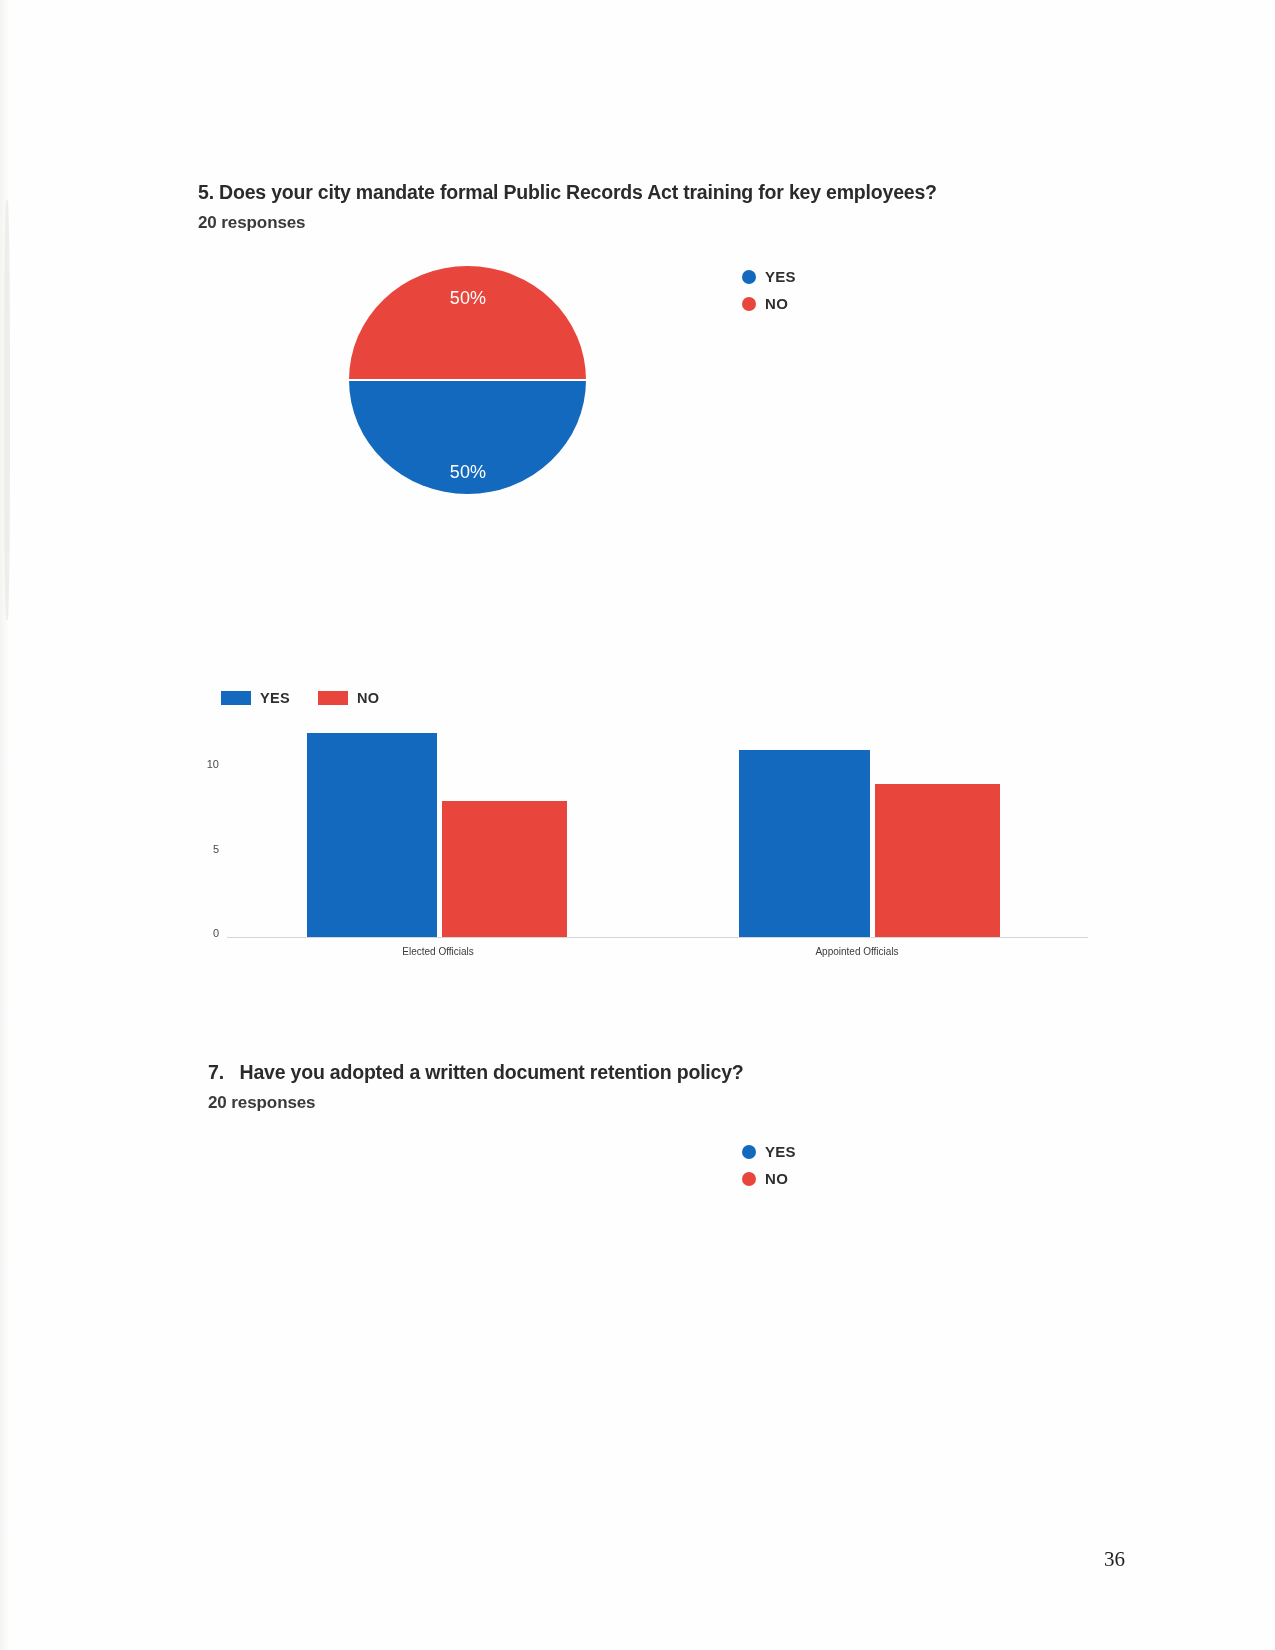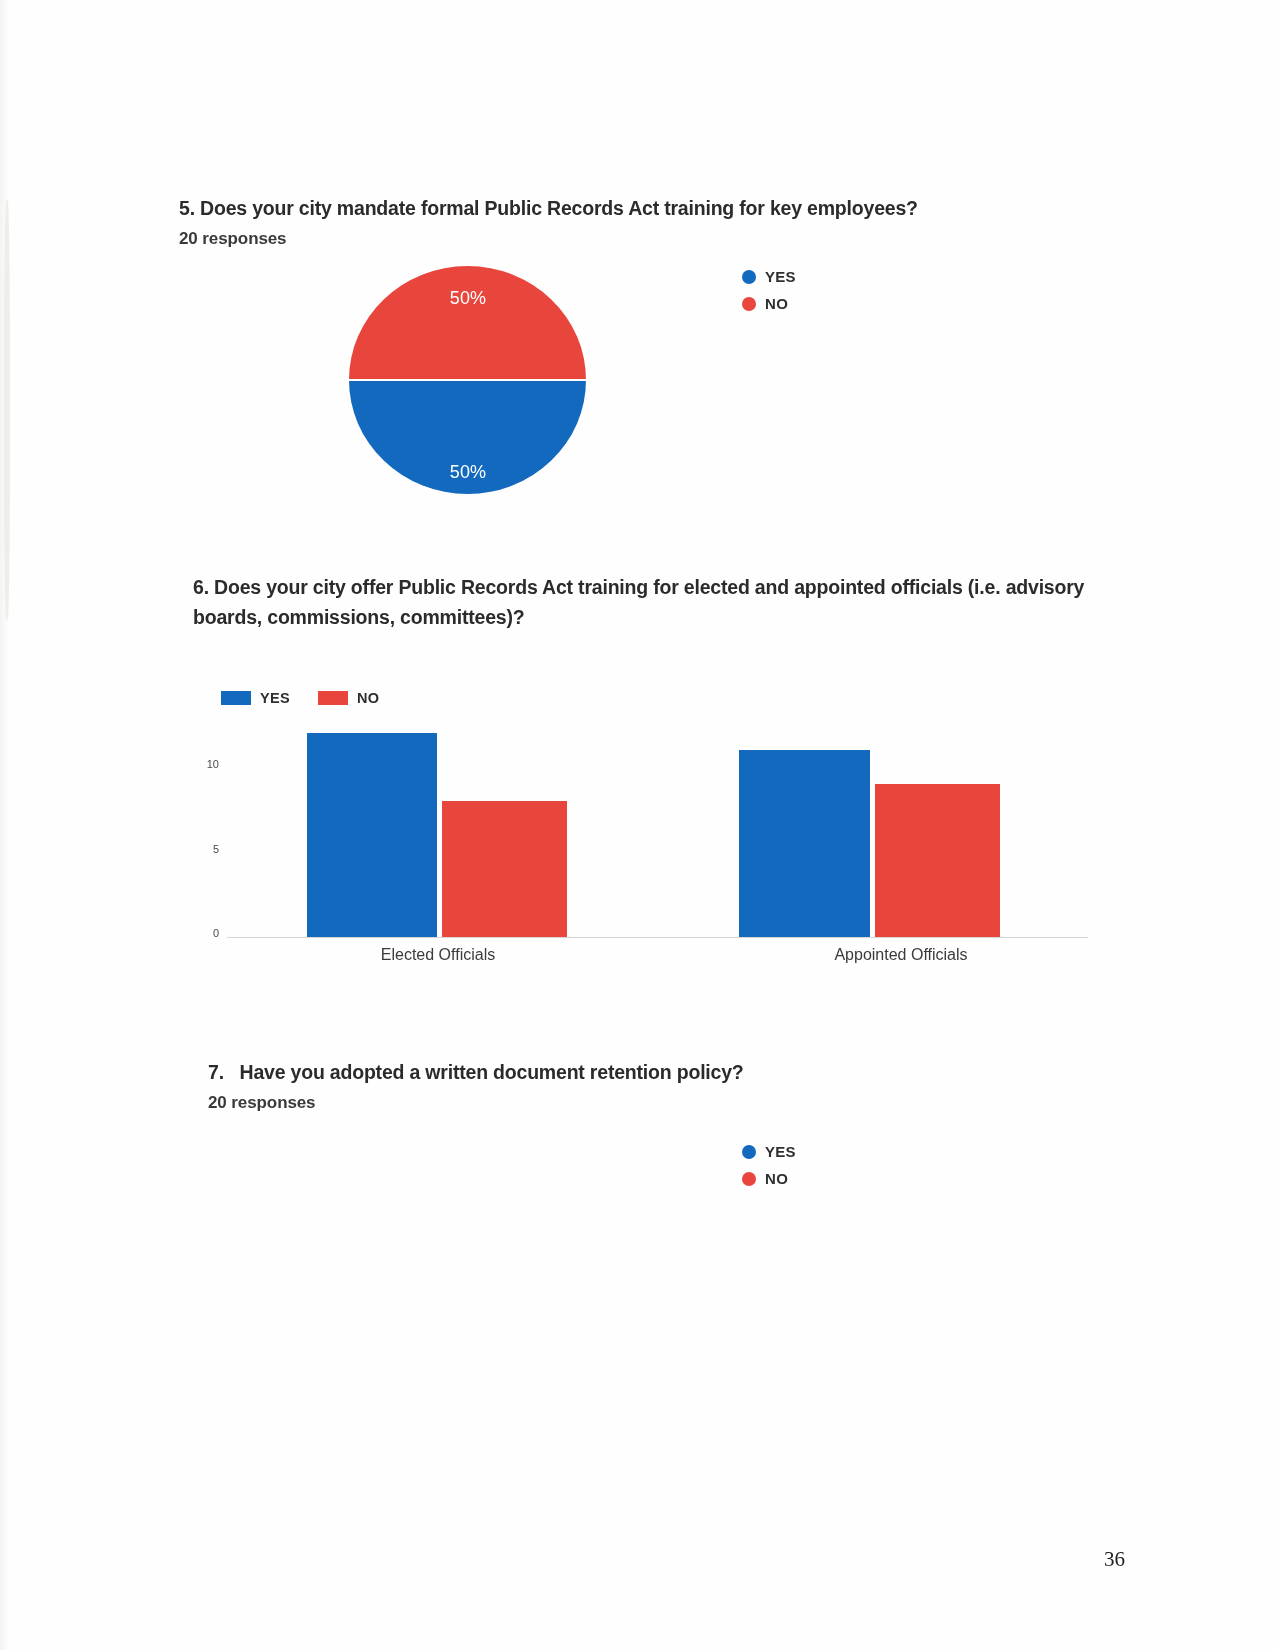--- a/index.html
+++ b/index.html
@@ -144,21 +144,21 @@
     position: absolute;
     height: 1px;
     background: #d6d6d6;
   }
   .bar {
     position: absolute;
     bottom: 0;
   }
   .x-label {
     position: absolute;
-    font-size: 16px;
+    font-size: 10px;
     color: #3b3b3b;
     font-weight: 400;
     text-align: center;
     transform: translateX(-50%);
     white-space: nowrap;
   }
   .plot {
     position: absolute;
   }
 
@@ -187,21 +187,21 @@
     color: #1f1f1f;
   }
 </style>
 </head>
 <body>
 
 <div class="page">
   <div class="scan-edge-left"></div>
   <div class="scan-blob"></div>
 
-  <div class="q-block" style="left:179px; top:177px; width:900px;margin-top:16px;">
+  <div class="q-block" style="left:198px; top:177px; width:900px;">
     <div class="q-title">5. Does your city mandate formal Public Records Act training for key employees?</div>
     <div class="q-sub">20 responses</div>
   </div>
 
   <div class="pie-wrap" style="left:349px; top:266px; width:240px; height:230px;">
     <div class="pie" style="left:0; top:0; width:237px; height:228px;">
       <div class="pie-half top" style="background:#E8453C;"></div>
       <div class="pie-half bottom" style="background:#1269BE;"></div>
       <div class="pie-seam"></div>
     </div>
@@ -213,23 +213,20 @@
     <div class="legend-row">
       <span class="legend-dot" style="background:#1269BE;"></span>
       <span class="legend-text">YES</span>
     </div>
     <div class="legend-row">
       <span class="legend-dot" style="background:#E8453C;"></span>
       <span class="legend-text">NO</span>
     </div>
   </div>
 
-  <div class="q-block" style="left:193px; top:572px; width:885px;">
-    <div class="q-title wide">6. Does your city offer Public Records Act training for elected and appointed officials (i.e. advisory boards, commissions, committees)?</div>
-  </div>
 
   <div class="bar-chart" style="left:193px; top:690px; width:900px; height:280px;">
 
     <div class="bar-legend" style="left:28px; top:0px;">
       <div class="bar-legend-item">
         <span class="bar-swatch" style="background:#1269BE;"></span>
         <span class="bar-legend-text">YES</span>
       </div>
       <div class="bar-legend-item">
         <span class="bar-swatch" style="background:#E8453C;"></span>
@@ -246,21 +243,21 @@
     <div class="plot" style="left:34px; top:43px; width:861px; height:204px;">
 
       <div class="bar" style="left:80px; width:130px; height:204px; background:#1269BE;"></div>
       <div class="bar" style="left:215px; width:125px; height:136px; background:#E8453C;"></div>
 
       <div class="bar" style="left:512px; width:131px; height:187px; background:#1269BE;"></div>
       <div class="bar" style="left:648px; width:125px; height:153px; background:#E8453C;"></div>
     </div>
 
     <div class="x-label" style="left:245px; top:256px;">Elected Officials</div>
-    <div class="x-label" style="left:708px; top:256px;">Appointed Officials</div>
+    <div class="x-label" style="left:664px; top:256px;">Appointed Officials</div>
   </div>
 
   <div class="q-block" style="left:193px; top:1057px; width:900px;margin-left:15px;">
     <div class="q-title">7.   Have you adopted a written document retention policy?</div>
     <div class="q-sub">20 responses</div>
   </div>
 
 
   <div class="legend-dots" style="left:742px; top:1143px;">
     <div class="legend-row">

